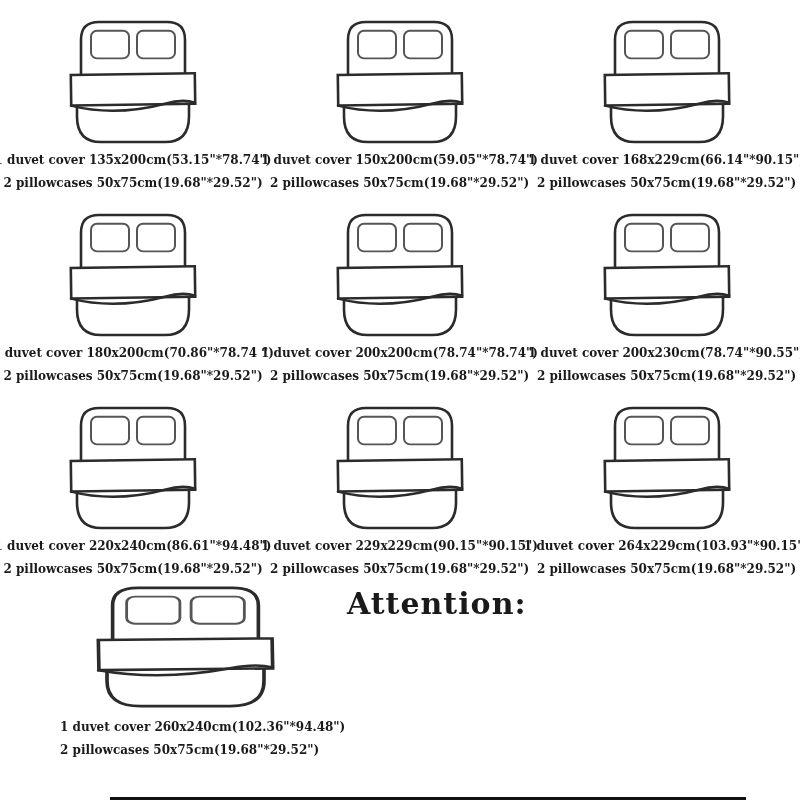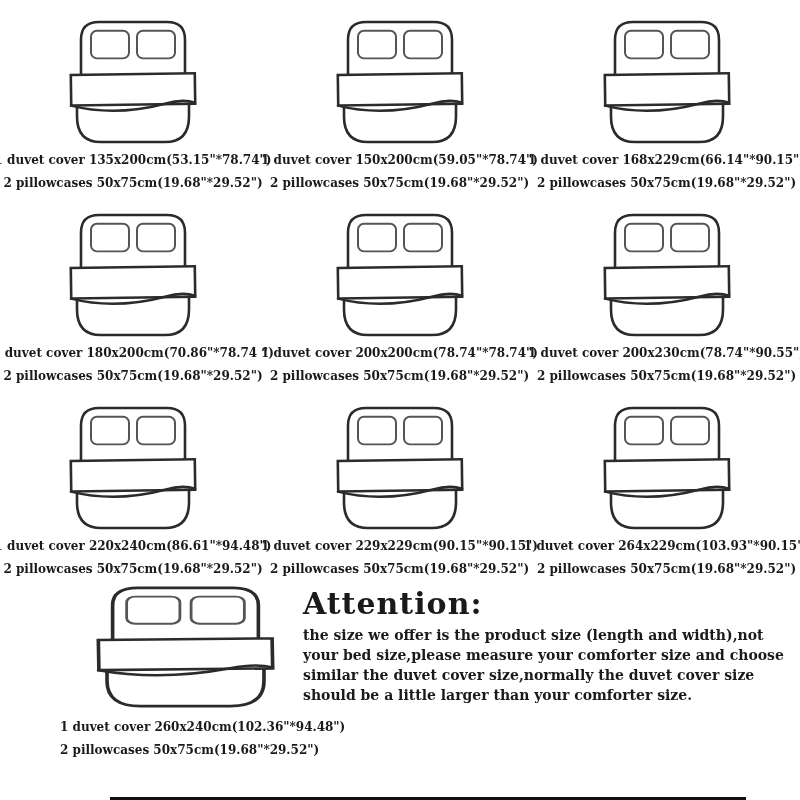--- a/index.html
+++ b/index.html
@@ -23,21 +23,21 @@
     letter-spacing:0px;
   }
   .size-line.first{margin-top:7px;}
   
   #bottom-section{position:absolute;left:0;top:582px;width:800px;height:218px;}
   #bottom-bed-block{position:absolute;left:60px;top:2px;width:250px;text-align:center;}
   #bottom-bed-block .size-line{white-space:nowrap;}
   #bottom-bed-block .first{margin-top:10px;}
   #attention{position:absolute;left:303px;top:6px;width:497px;}
   #attention-heading{
-    font-size:30px;font-weight:bold;letter-spacing:1px;line-height:1.05;
+    font-size:30px;font-weight:bold;letter-spacing:1px;line-height:1.05;margin-left:44px;
   }
   #attention-body{
     margin-top:5px;font-size:14px;font-weight:bold;line-height:20px;width:497px;
   }
   #bottom-line{position:absolute;left:110px;top:797px;width:636px;height:3px;background:#111;}
 </style>
 </head>
 <body>
 
 <div id="screen">
@@ -243,20 +243,19 @@
 
     <path d="M 4 89 C 35 97 68 95 98 87 C 112 83 122 84 128 86" fill="none" stroke="#2b2b2b" stroke-width="2.6" stroke-linecap="round"></path>
   </svg>
 </span>
       <div class="size-line first">1 duvet cover 260x240cm(102.36"*94.48")</div>
       <div class="size-line">2 pillowcases 50x75cm(19.68"*29.52")</div>
     </div>
 
     <div id="attention">
       <div id="attention-heading">Attention:</div>
-      <div id="attention-body">the size we offer is the product size (length and width),not your bed size,please measure your comforter size and choose similar the duvet cover size,normally the duvet cover size should be a little larger than your comforter size.</div>
     </div>
 
   </div>
 
   <div id="bottom-line"></div>
 
 </div>
 
 </body></html>

